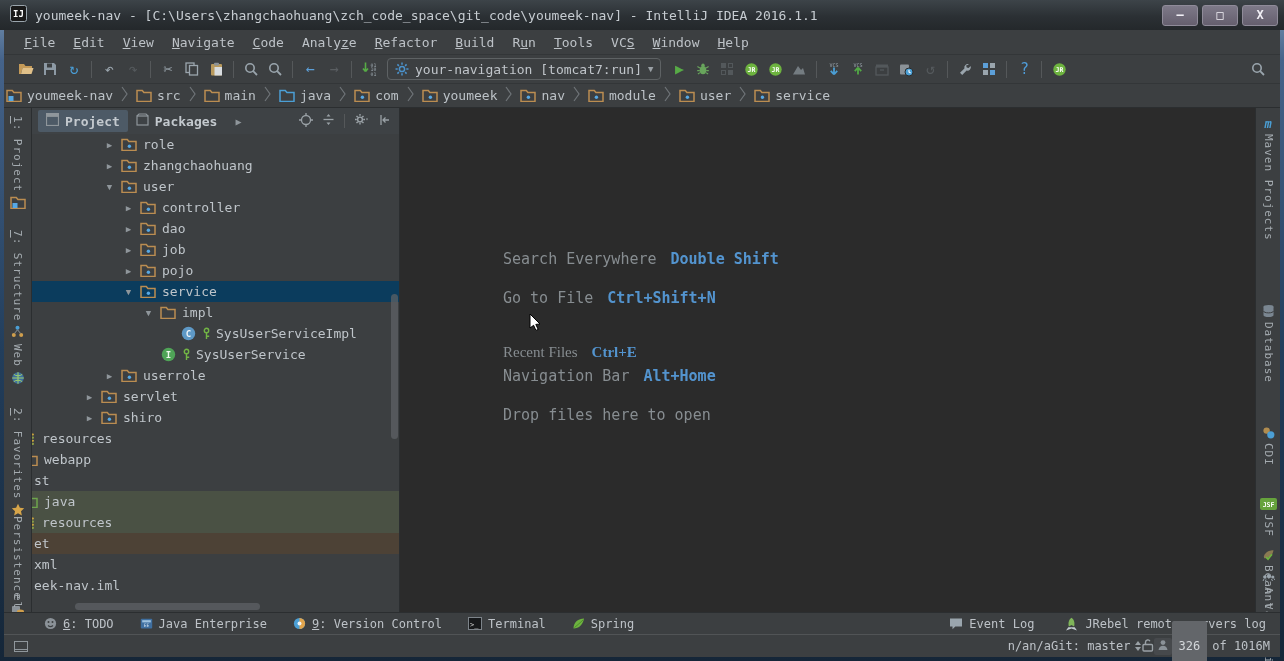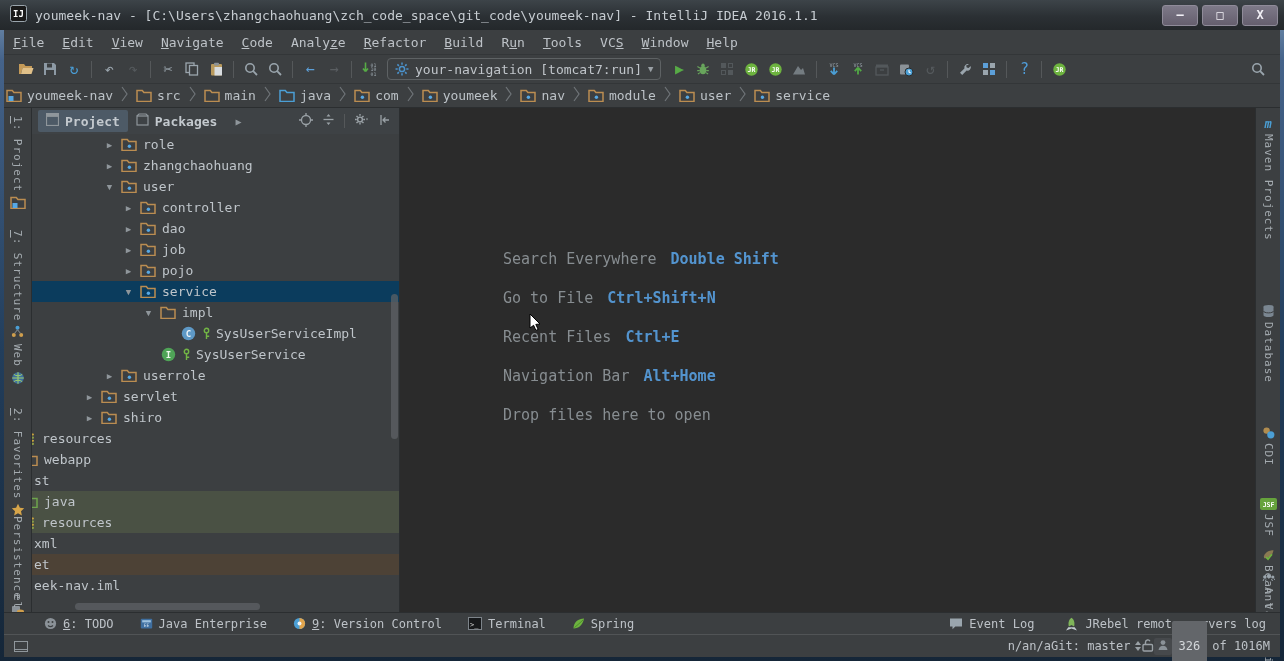--- a/index.html
+++ b/index.html
@@ -16,21 +16,21 @@
     background:linear-gradient(180deg,#3d4449 0,#2b3034 55%,#24282b 100%);
     display:flex; align-items:center; padding:0 6px 0 10px; }
   #title-text { margin-left:8px; color:#c6ccd1; white-space:nowrap; overflow:hidden; }
   #win-buttons { margin-left:auto; display:flex; gap:4px; }
   .winbtn { width:36px; height:21px; background:linear-gradient(180deg,#7d7988,#655f6e);
     border:1px solid #8f8b99; border-radius:3px; color:#f2f0f6; font-weight:bold;
     display:flex; align-items:center; justify-content:center; font-size:12px; cursor:default; }
 
   
   #menubar { left:4px; top:30px; width:1276px; height:25px; background:#3c3f41;
-    display:flex; align-items:center; padding-left:0; border-bottom:1px solid #333638; }
+    display:flex; align-items:center; padding-left:11px; border-bottom:1px solid #333638; }
   .menu-item { padding:3px 9px; color:#bdc2c7; }
   .menu-item u { text-decoration:underline; }
 
   
   #toolbar { left:4px; top:55px; width:1276px; height:29px; background:#3c3f41;
     display:flex; align-items:center; padding-left:10px; border-bottom:1px solid #333638; }
   .tbtn { width:24px; height:22px; display:flex; align-items:center; justify-content:center; }
   .tsep { width:1px; height:17px; background:#55585a; margin:0 5px; }
   .glyph { font-size:15px; line-height:1; }
   #run-config { display:flex; align-items:center; gap:6px; border:1px solid #5e6264; border-radius:4px;
@@ -752,42 +752,42 @@
                 <g>
                   <rect x="1" y="0.5" width="11" height="2.1" rx="1" fill="#c7a23d"></rect>
                   <rect x="1" y="3.6" width="11" height="2.1" rx="1" fill="#8a9a45"></rect>
                   <rect x="1" y="6.7" width="11" height="2.1" rx="1" fill="#c7a23d"></rect>
                   <rect x="1" y="9.8" width="11" height="2.1" rx="1" fill="#8a9a45"></rect>
                 </g>
               </svg>
             </span>
             <span>resources</span>
           </div>
+          <div class="trow exc" style="padding-left: 2px;">
+            <span>et</span>
+          </div>
           <div class="trow" style="padding-left: 2px;">
             <span>xml</span>
-          </div>
-          <div class="trow exc" style="padding-left: 2px;">
-            <span>et</span>
           </div>
           <div class="trow" style="padding-left: 2px;">
             <span>eek-nav.iml</span>
           </div>
         </div>
       <div id="tree-vscroll"></div>
       <div id="tree-hscroll"></div>
     </div>
 
     <div id="editor">
       <div id="shortcut-lines"></div>
       <span id="cursor"><svg width="13" height="19">
             <path d="M1 1l10 10-4.2.4 2.4 5-2.3 1-2.3-5.1L1 15z" fill="#ffffff" stroke="#000000"></path>
           </svg></span>
     <div class="sc-line" style="top: 142px;"><span>Search Everywhere</span><b>Double Shift</b></div>
         <div class="sc-line" style="top: 181px;"><span>Go to File</span><b>Ctrl+Shift+N</b></div>
-        <div class="sc-line" style="top: 220px;"><span>Recent Files</span><b>Ctrl+E</b></div>
+        <div class="sc-line" style="top: 236px; font-family: Liberation Serif, serif;"><span>Recent Files</span><b>Ctrl+E</b></div>
         <div class="sc-line" style="top: 259px;"><span>Navigation Bar</span><b>Alt+Home</b></div>
         <div class="sc-line" style="top: 298px;"><span>Drop files here to open</span></div>
       </div>
 
     <div id="right-strip">
         <div class="vtab" style="top: 8px;">
           <span class="vicon" style="display: inline-flex; align-items: center;">
             <svg width="14" height="14">
               <text x="7" y="11.5" font-size="12" fill="#4b9fd5" text-anchor="middle" font-family="DejaVu Sans Mono, monospace" font-weight="bold" font-style="italic">m</text>
             </svg>

